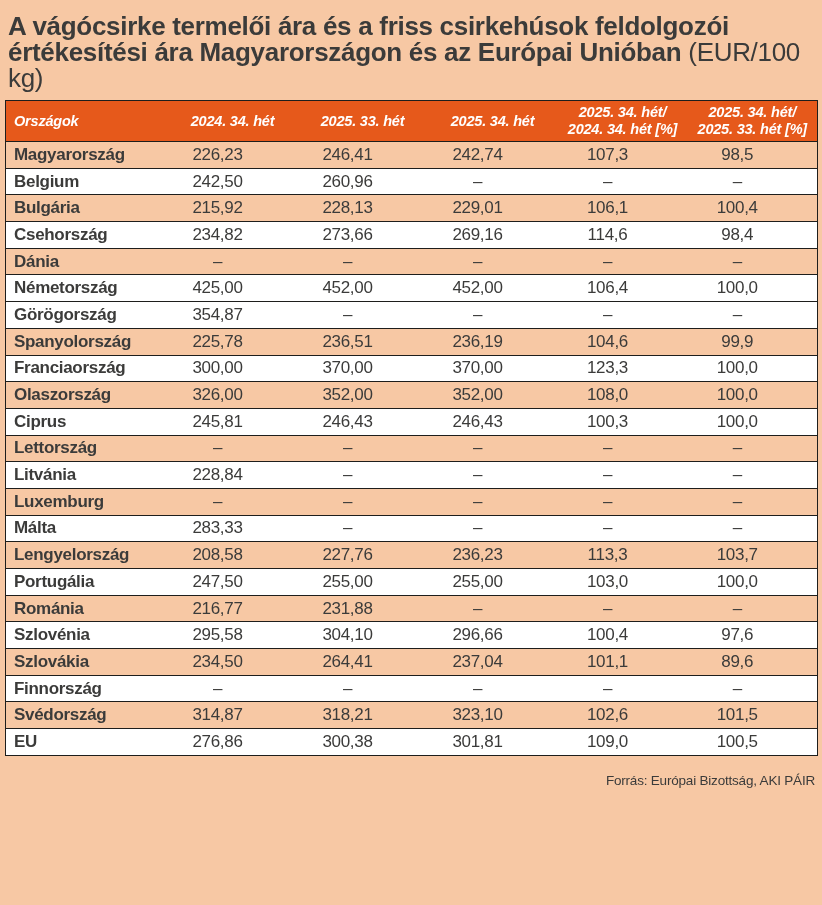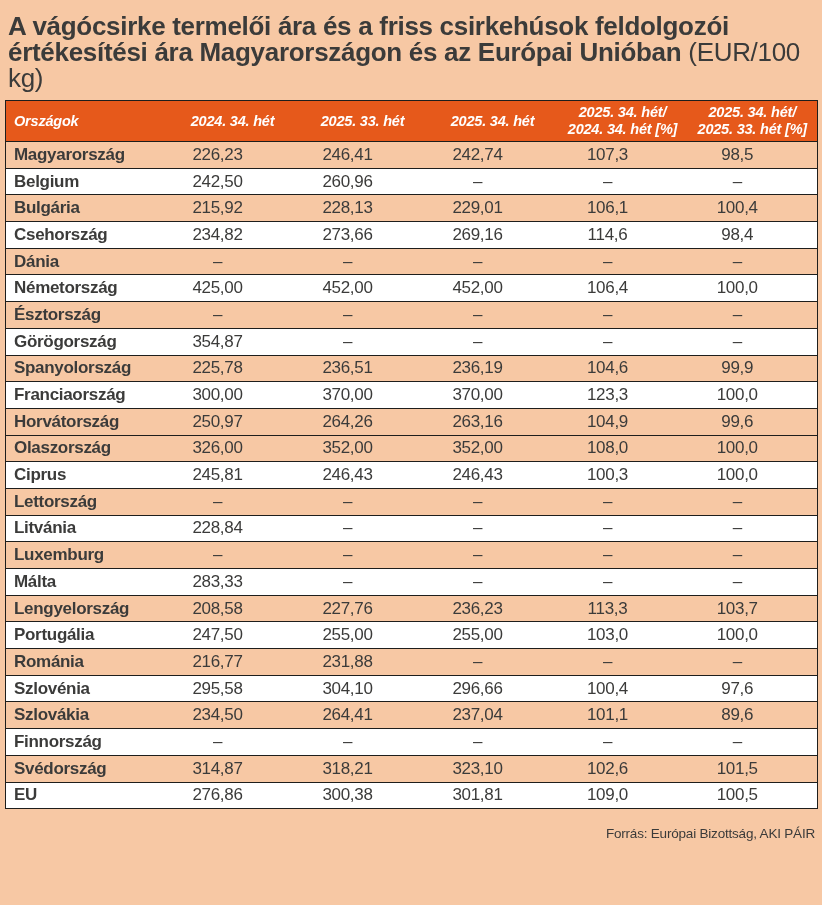--- a/index.html
+++ b/index.html
@@ -178,28 +178,20 @@
         <td class="val">–</td>
       </tr>
       <tr class="even">
         <td class="country">Németország</td>
         <td class="val">425,00</td>
         <td class="val">452,00</td>
         <td class="val">452,00</td>
         <td class="val">106,4</td>
         <td class="val">100,0</td>
       </tr>
-      <tr class="odd">
-        <td class="country">Észtország</td>
-        <td class="val">–</td>
-        <td class="val">–</td>
-        <td class="val">–</td>
-        <td class="val">–</td>
-        <td class="val">–</td>
-      </tr>
       <tr class="even">
         <td class="country">Görögország</td>
         <td class="val">354,87</td>
         <td class="val">–</td>
         <td class="val">–</td>
         <td class="val">–</td>
         <td class="val">–</td>
       </tr>
       <tr class="odd">
         <td class="country">Spanyolország</td>
@@ -211,28 +203,20 @@
       </tr>
       <tr class="even">
         <td class="country">Franciaország</td>
         <td class="val">300,00</td>
         <td class="val">370,00</td>
         <td class="val">370,00</td>
         <td class="val">123,3</td>
         <td class="val">100,0</td>
       </tr>
       <tr class="odd">
-        <td class="country">Horvátország</td>
-        <td class="val">250,97</td>
-        <td class="val">264,26</td>
-        <td class="val">263,16</td>
-        <td class="val">104,9</td>
-        <td class="val">99,6</td>
-      </tr>
-      <tr class="odd">
         <td class="country">Olaszország</td>
         <td class="val">326,00</td>
         <td class="val">352,00</td>
         <td class="val">352,00</td>
         <td class="val">108,0</td>
         <td class="val">100,0</td>
       </tr>
       <tr class="even">
         <td class="country">Ciprus</td>
         <td class="val">245,81</td>

